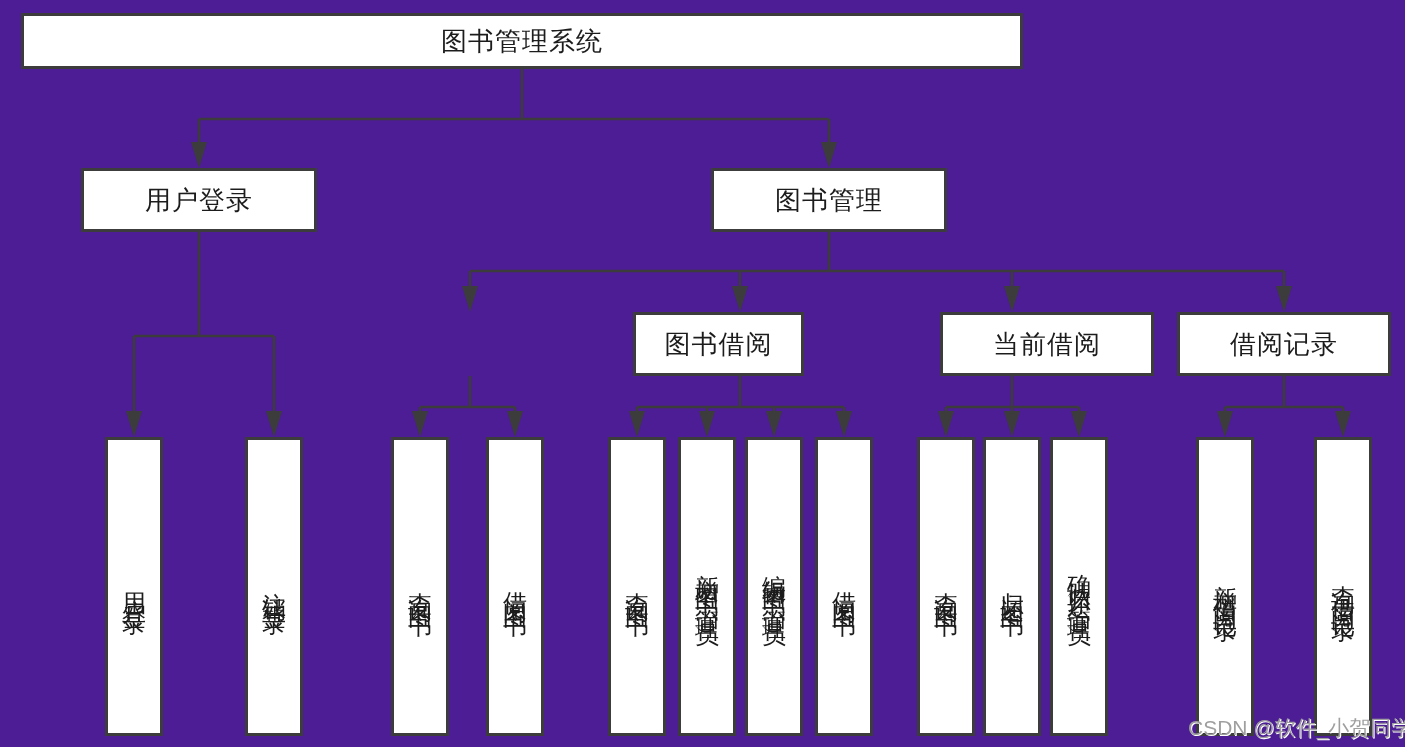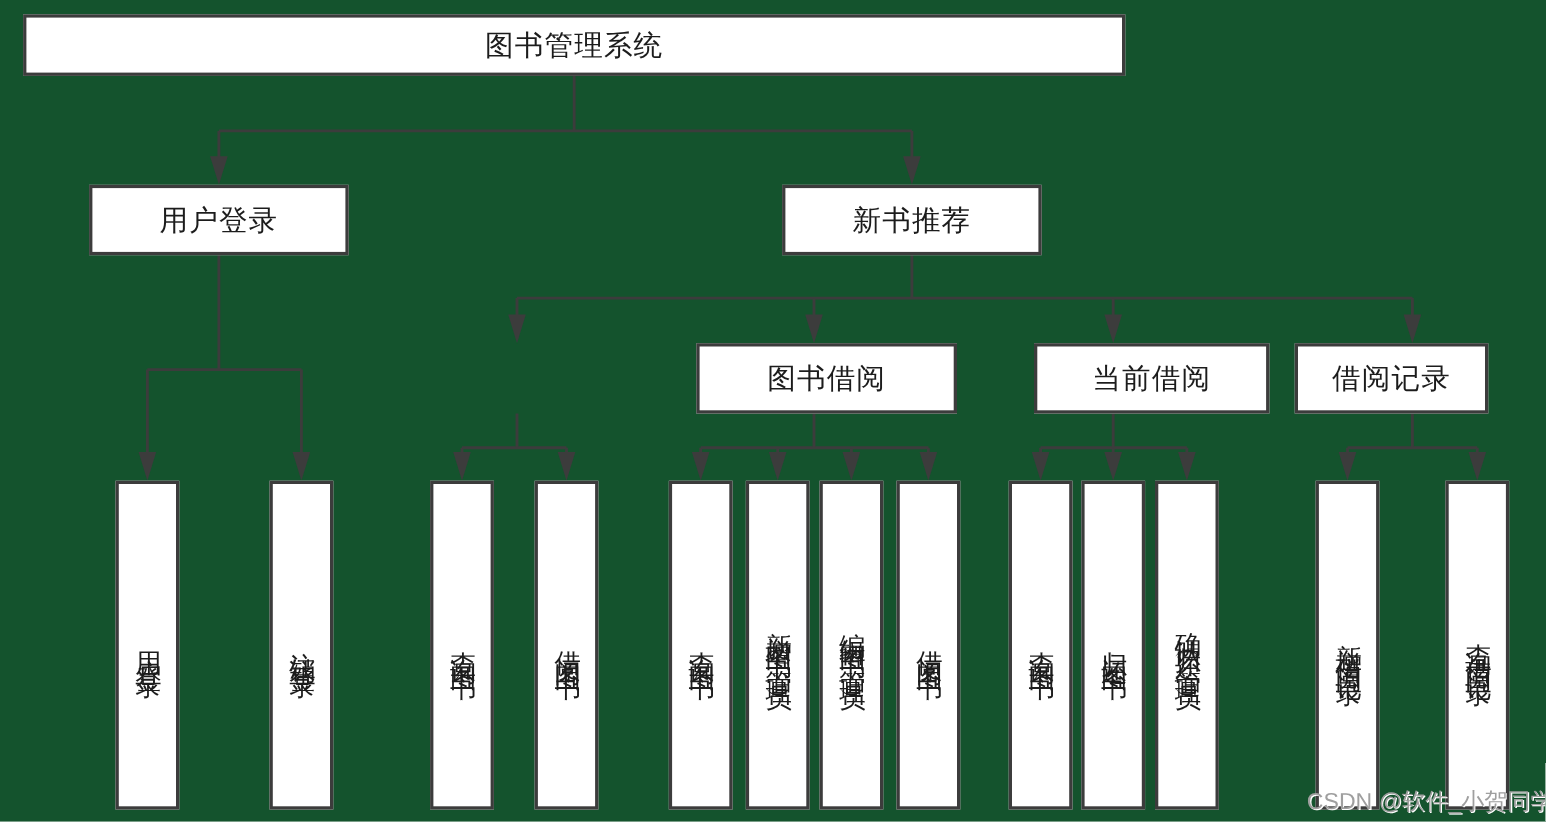--- a/index.html
+++ b/index.html
@@ -1,20 +1,20 @@
 <!DOCTYPE html>
 <html><head>
 <meta charset="utf-8">
 <style>
   html, body { margin: 0; padding: 0; background: #ffffff; }
   .canvas {
     position: relative;
     width: 1405px;
     height: 747px;
-    background: #14532d;
+    background: #4c1d95;
     font-family: "Liberation Sans", sans-serif;
     overflow: hidden;
   }
   svg.wires {
     position: absolute;
     left: 0; top: 0;
     width: 1405px; height: 747px;
     pointer-events: none;
   }
   .node {
@@ -97,30 +97,30 @@
   </svg>
 
   <div class="node" style="left:21px; top:13px; width:1002px; height:56px">
     <span class="hlabel">图书管理系统</span>
   </div>
 
   <div class="node" style="left:81px; top:168px; width:236px; height:64px">
     <span class="hlabel">用户登录</span>
   </div>
   <div class="node" style="left:711px; top:168px; width:236px; height:64px">
-    <span class="hlabel">新书推荐</span>
+    <span class="hlabel">图书管理</span>
   </div>
 
-  <div class="node" style="left:633px; top:312px; width:237px; height:64px">
+  <div class="node" style="left:633px; top:312px; width:171px; height:64px">
     <span class="hlabel">图书借阅</span>
   </div>
   <div class="node" style="left:940px; top:312px; width:214px; height:64px">
     <span class="hlabel">当前借阅</span>
   </div>
-  <div class="node" style="left:1177px; top:312px; width:176px; height:64px">
+  <div class="node" style="left:1177px; top:312px; width:214px; height:64px">
     <span class="hlabel">借阅记录</span>
   </div>
 
   <div class="node" style="left:105px; top:437px; width:58px; height:299px">
     <span class="vtext">用户登录</span>
   </div>
   <div class="node" style="left:245px; top:437px; width:58px; height:299px">
     <span class="vtext">注销登录</span>
   </div>
   <div class="node" style="left:391px; top:437px; width:58px; height:299px">

